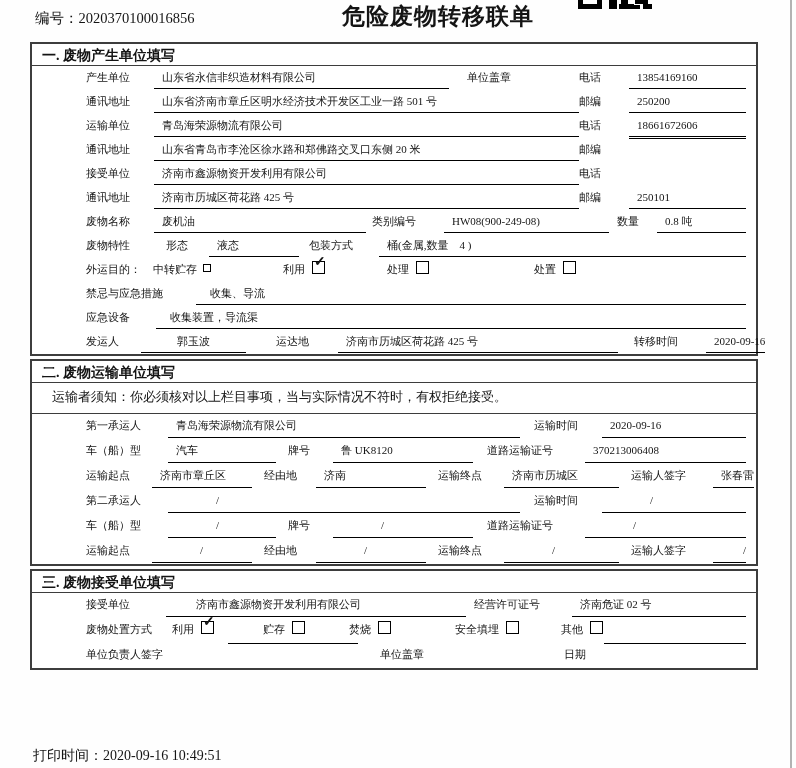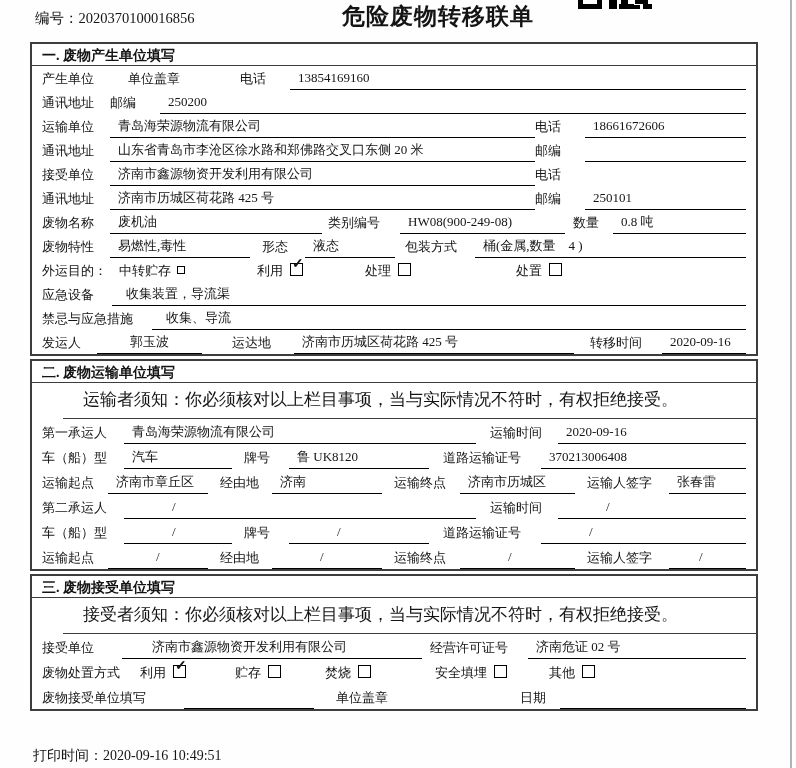--- a/index.html
+++ b/index.html
@@ -6,22 +6,22 @@
   html,body { width:796px; height:768px; }
   body { background:#ffffff; font-family:"Liberation Serif","DejaVu Serif",serif; color:#141414; overflow:hidden; }
   .page { position:relative; width:796px; height:768px; background:#fefefe; }
   .scan-line { position:absolute; left:790px; top:0; width:2px; height:768px; background:#b3b3b3; }
   .doc-no { position:absolute; left:35px; top:9px; font-size:14.5px; white-space:nowrap; }
   .doc-title { position:absolute; left:85px; right:5px; top:1px; text-align:center; font-size:23px; font-weight:bold; letter-spacing:1px; }
   .qr { position:absolute; left:578px; top:0; }
   .content { position:absolute; left:30px; top:42px; width:728px; }
   .box { border:2px solid #3d3d3d; margin-bottom:3px; background:#fff; }
   .sec-title { font-weight:bold; font-size:14px; padding:3px 10px 2px; border-bottom:1.5px solid #3d3d3d; line-height:17px; height:22px; }
-  .note { font-size:17px; padding:5px 20px 7px; border-bottom:1.5px solid #3d3d3d; white-space:nowrap;margin-left:31px; }
-  .row { display:flex; height:24px; line-height:22px; padding:0 10px; font-size:13px; align-items:flex-end; }
+  .note { font-size:13px; padding:5px 20px 7px; border-bottom:1.5px solid #3d3d3d; white-space:nowrap; }
+  .row { display:flex; height:24px; line-height:22px; padding:0 10px; font-size:11px; align-items:flex-start;margin-left:44px; }
   .sec2 .row, .sec3 .row { height:25px; line-height:23px; }
   .lbl { white-space:nowrap; flex:none; }
   .u { border-bottom:1px solid #000; padding-left:8px; white-space:nowrap; flex:none; overflow:visible; }
   .fill { flex:1 1 auto; }
   .center { text-align:center; padding-left:0; }
   .slash { padding-left:48px; }
   .opt { white-space:nowrap; flex:none; }
   .cb { position:relative; display:inline-block; width:13px; height:13px; border:1px solid #000; margin-left:7px; vertical-align:-1px; background:#fff; }
   .cb.sm { width:8px; height:8px; vertical-align:1px; margin-left:6px; }
   .cb.checked::after { content:"\2713"; position:absolute; left:1px; top:-7px; font-size:14px; font-weight:bold; line-height:1; }
@@ -48,27 +48,29 @@
       <rect x="65" y="4" width="9" height="5" fill="#000"></rect>
   </svg>
 
   <div class="content">
 
     <div class="box sec1">
       <div class="sec-title">一. 废物产生单位填写</div>
 
       <div class="row">
         <span class="lbl" style="width:68px">产生单位</span>
+        <span class="u" style="width:295px">山东省永信非织造材料有限公司</span>
         <span class="lbl" style="width:130px;padding-left:18px">单位盖章</span>
         <span class="lbl" style="width:50px">电话</span>
         <span class="u fill">13854169160</span>
       </div>
 
       <div class="row">
         <span class="lbl" style="width:68px">通讯地址</span>
+        <span class="u" style="width:425px">山东省济南市章丘区明水经济技术开发区工业一路 501 号</span>
         <span class="lbl" style="width:50px">邮编</span>
         <span class="u fill">250200</span>
       </div>
 
       <div class="row">
         <span class="lbl" style="width:68px">运输单位</span>
         <span class="u" style="width:425px">青岛海荣源物流有限公司</span>
         <span class="lbl" style="width:50px">电话</span>
         <span class="u fill">18661672606</span>
       </div>
@@ -97,44 +99,43 @@
         <span class="lbl" style="width:68px">废物名称</span>
         <span class="u" style="width:212px">废机油</span>
         <span class="lbl" style="width:78px;padding-left:6px">类别编号</span>
         <span class="u" style="width:165px">HW08(900-249-08)</span>
         <span class="lbl" style="width:48px;padding-left:8px">数量</span>
         <span class="u fill">0.8 吨</span>
       </div>
 
       <div class="row">
         <span class="lbl" style="width:68px">废物特性</span>
-        <span class="u" style="width:140px">易燃性,毒性</span>
         <span class="lbl" style="width:55px;padding-left:12px">形态</span>
         <span class="u" style="width:90px">液态</span>
         <span class="lbl" style="width:80px;padding-left:10px">包装方式</span>
         <span class="u fill">桶(金属,数量　4 )</span>
       </div>
 
       <div class="row">
         <span class="lbl">外运目的：</span>
         <span class="opt" style="margin-left:12px"><span>中转贮存</span><span class="cb sm"></span></span>
         <span class="opt" style="margin-left:72px"><span>利用</span><span class="cb checked"></span></span>
         <span class="opt" style="margin-left:62px"><span>处理</span><span class="cb"></span></span>
         <span class="opt" style="margin-left:105px"><span>处置</span><span class="cb"></span></span>
       </div>
 
 
       <div class="row">
+        <span class="lbl" style="width:110px">禁忌与应急措施</span>
+        <span class="u fill" style="padding-left:14px">收集、导流</span>
+      </div>
+
+      <div class="row">
         <span class="lbl" style="width:70px">应急设备</span>
         <span class="u fill" style="padding-left:14px">收集装置，导流渠</span>
-      </div>
-
-      <div class="row">
-        <span class="lbl" style="width:110px">禁忌与应急措施</span>
-        <span class="u fill" style="padding-left:14px">收集、导流</span>
       </div>
 
       <div class="row">
         <span class="lbl" style="width:55px">发运人</span>
         <span class="u center" style="width:105px">郭玉波</span>
         <span class="lbl" style="width:62px;margin-left:30px">运达地</span>
         <span class="u" style="width:280px">济南市历城区荷花路 425 号</span>
         <span class="lbl" style="width:72px;margin-left:16px">转移时间</span>
         <span class="u fill">2020-09-16</span>
       </div>
@@ -194,41 +195,40 @@
         <span class="u slash" style="width:110px">/</span>
         <span class="lbl" style="width:66px;margin-left:12px">运输终点</span>
         <span class="u slash" style="width:115px">/</span>
         <span class="lbl" style="width:82px;margin-left:12px">运输人签字</span>
         <span class="u fill" style="padding-left:30px">/</span>
       </div>
     </div>
 
     <div class="box sec3">
       <div class="sec-title">三. 废物接受单位填写</div>
-      <div class="note">接受者须知：你必须核对以上栏目事项，当与实际情况不符时，有权拒绝接受。</div>
 
       <div class="row">
         <span class="lbl" style="width:80px">接受单位</span>
         <span class="u" style="width:300px;padding-left:30px">济南市鑫源物资开发利用有限公司</span>
         <span class="lbl" style="width:98px;margin-left:8px">经营许可证号</span>
         <span class="u fill">济南危证 02 号</span>
       </div>
 
 
       <div class="row">
         <span class="lbl">废物处置方式</span>
         <span class="opt" style="margin-left:20px"><span>利用</span><span class="cb checked"></span></span>
         <span class="opt" style="margin-left:49px"><span>贮存</span><span class="cb"></span></span>
         <span class="opt" style="margin-left:44px"><span>焚烧</span><span class="cb"></span></span>
         <span class="opt" style="margin-left:64px"><span>安全填埋</span><span class="cb"></span></span>
         <span class="opt" style="margin-left:42px"><span>其他</span><span class="cb"></span></span>
       </div>
 
       <div class="row">
-        <span class="lbl" style="width:112px">废物接受单位填写</span>
+        <span class="lbl" style="width:112px">单位负责人签字</span>
         <span class="u" style="width:130px;margin-left:30px"></span>
         <span class="lbl" style="width:64px;margin-left:22px">单位盖章</span>
         <span class="lbl" style="width:40px;margin-left:120px">日期</span>
         <span class="u fill"></span>
       </div>
     </div>
 
   </div>
 
   <div class="print">打印时间：2020-09-16 10:49:51</div>

